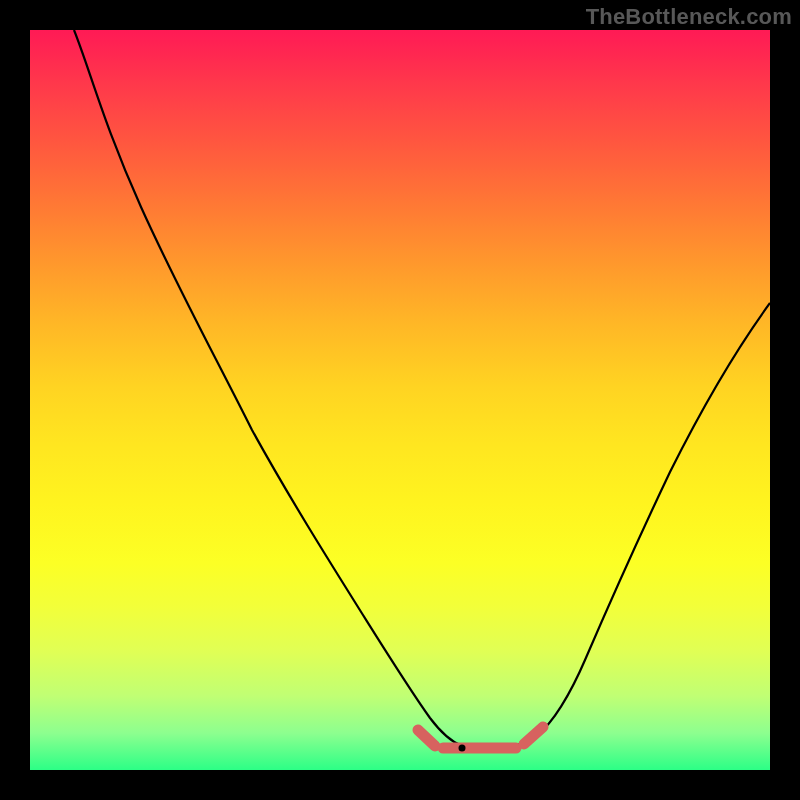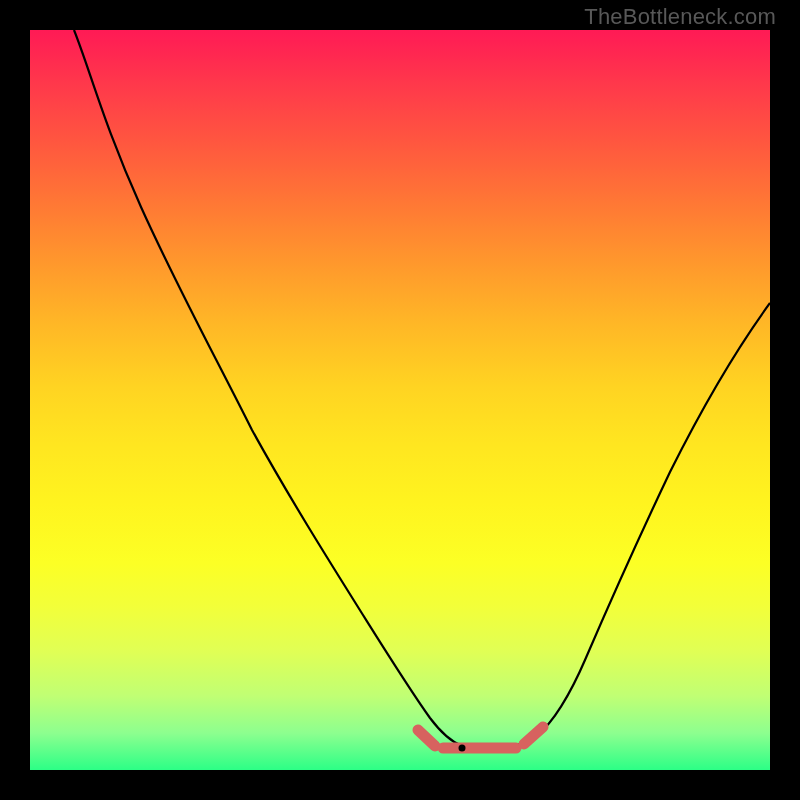--- a/index.html
+++ b/index.html
@@ -44,24 +44,24 @@
     position: absolute;
     left: 30px;
     top: 30px;
     width: 740px;
     height: 740px;
     display: block;
   }
   .watermark {
     position: absolute;
     top: 4px;
-    right: 24px;
+    right: 8px;
     color: #585858;
     font-size: 22px;
-    font-weight: 400;
+    font-weight: 700;
     letter-spacing: 0.2px;
     user-select: none;
   }
 </style>
 </head>
 <body>
 
 <div class="frame">
 
   <div class="plot"></div>

